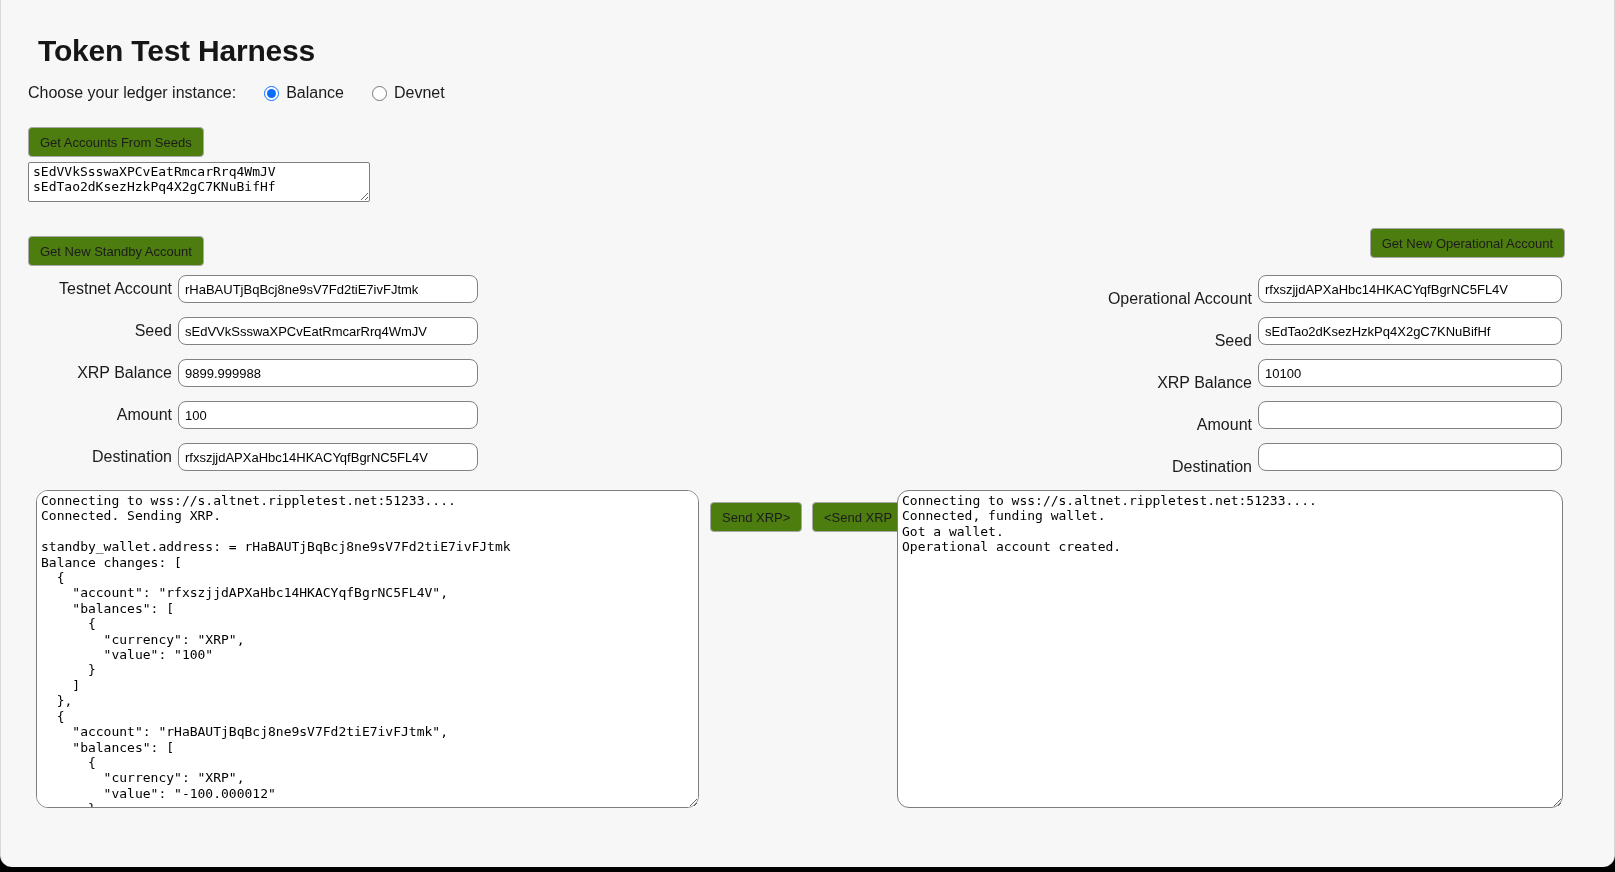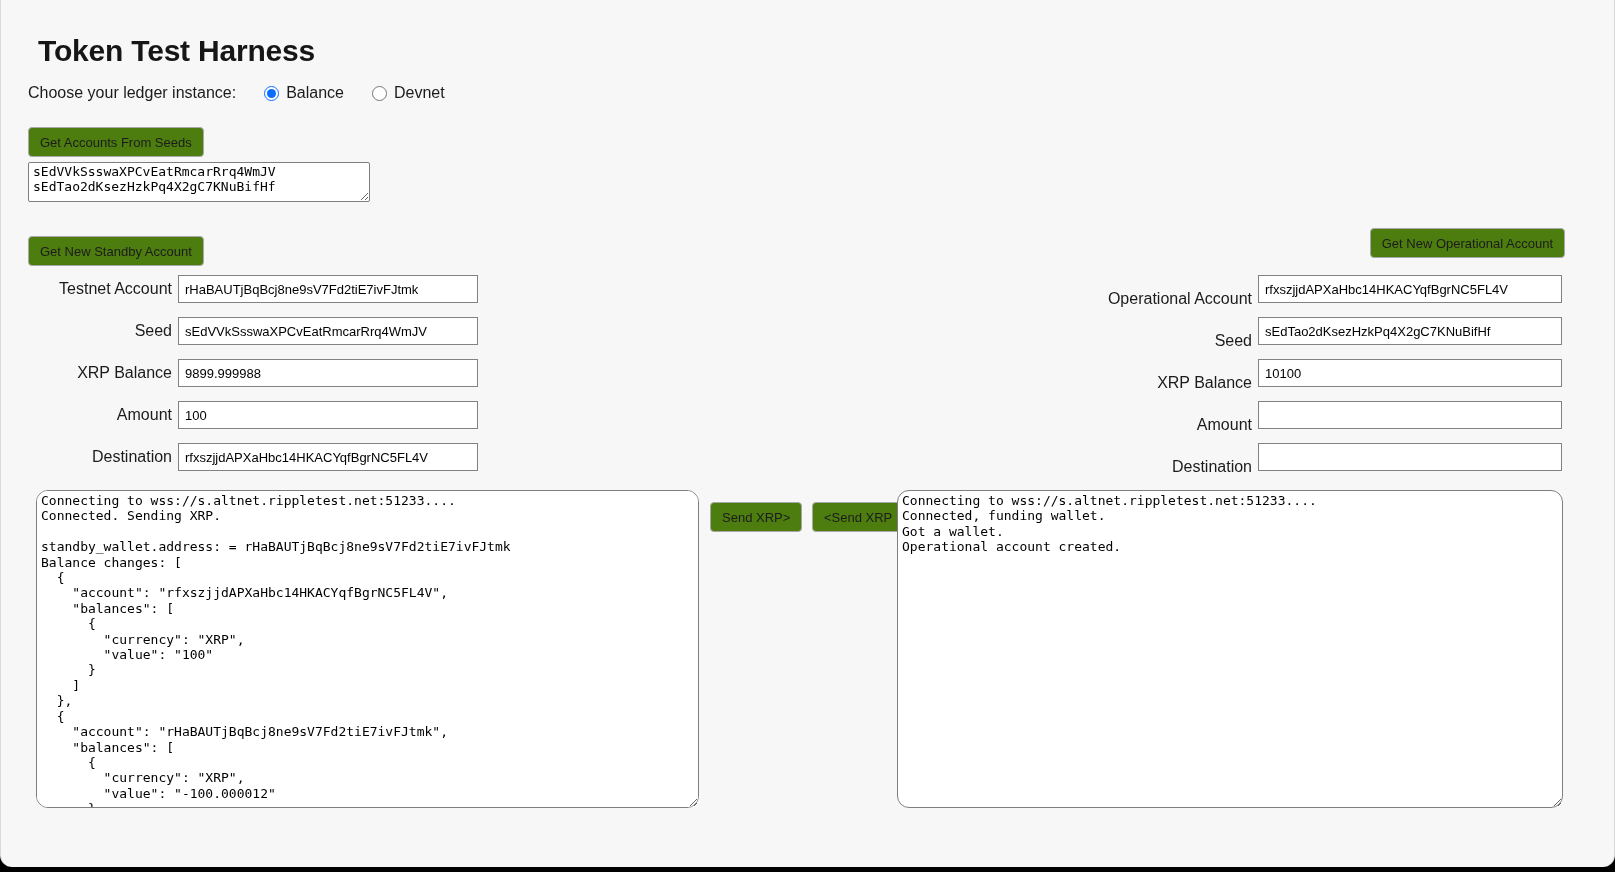--- a/index.html
+++ b/index.html
@@ -60,21 +60,21 @@
   .form-right { left: 900px; }
   .frow { display: flex; align-items: center; height: 42px; }
   .frow label {
     font-size: 16px; color: #1b1b1b; text-align: right; padding-right: 6px;
     white-space: nowrap;
   }
   .form-left .frow label { width: 178px; }
   .form-right .frow label { width: 358px; margin-top: 20px; }
   .frow input {
     height: 28px; background: #fff;
-    border: 1px solid #828282; border-radius: 0;
+    border: 1px solid #828282; border-radius: 8px;
     font-family: inherit; font-size: 13px; color: #000;
     padding: 0 6px;
   }
   .form-left .frow input { width: 300px; }
   .form-right .frow input { width: 304px; }
 
   .log {
     position: absolute; top: 490px; height: 318px;
     background: #fff; border: 1px solid #7e7e7e; border-radius: 12px;
     font-family: "DejaVu Sans Mono", "Liberation Mono", monospace;

